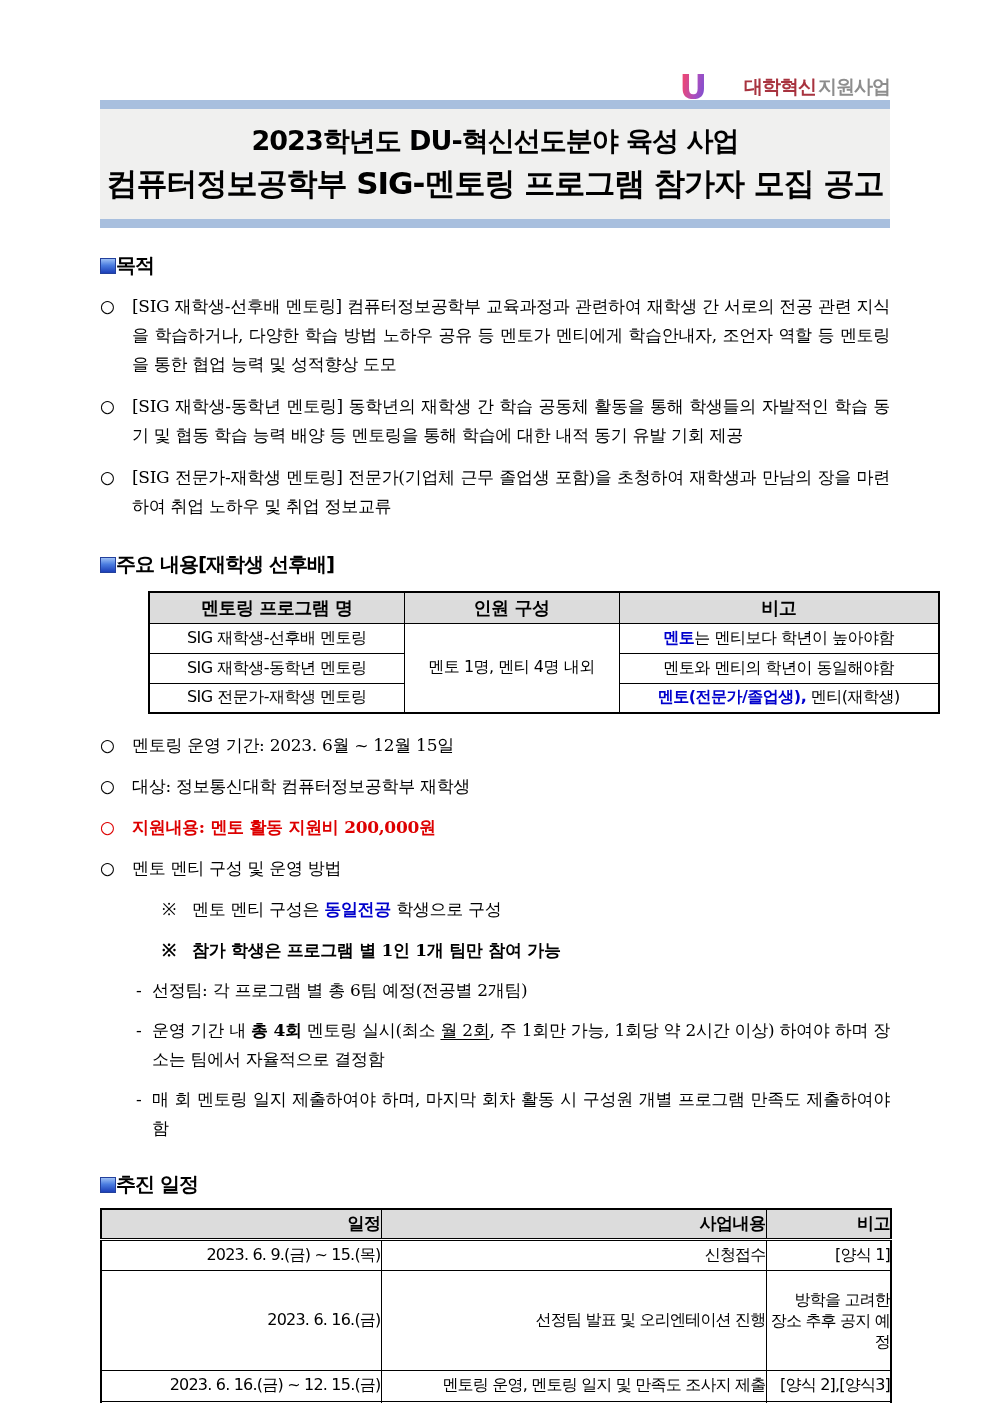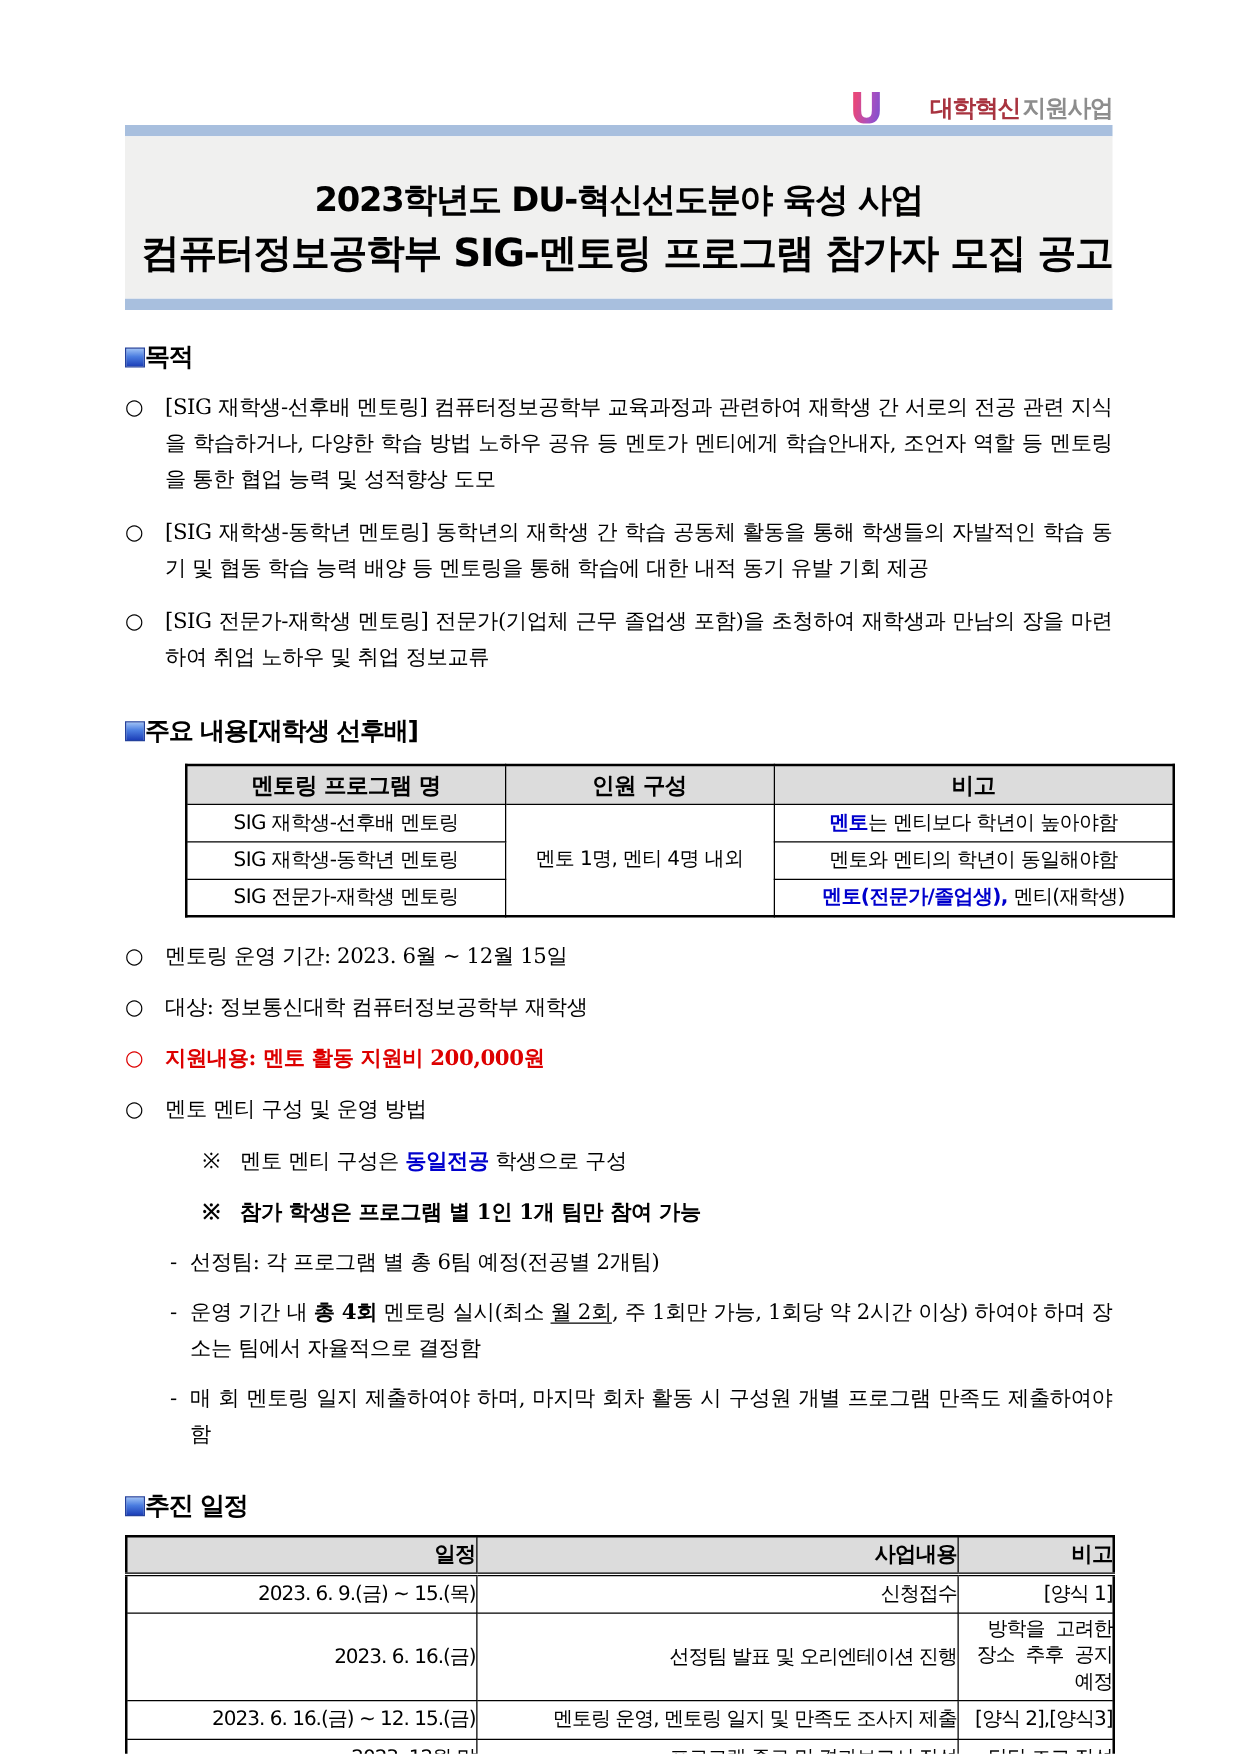--- a/index.html
+++ b/index.html
@@ -23,22 +23,22 @@
     font-family:"DejaVu Sans", sans-serif;
     transform:translateY(2px);
   }
   .logo-strong { font-size:19px; font-weight:bold; color:#a8333f; letter-spacing:-1px;padding-left:35px; }
   .logo-light  { font-size:19px; font-weight:bold; color:#8d8d8d; letter-spacing:-1px; }
 
   
   .title-box { margin-top:0; }
   .title-bar { height:9px; background:#a8bfde; }
   .title-inner { background:#f0f0ef; text-align:center; padding:12px 0 14px 0; }
-  .title-line1 { font-size:27px; font-weight:bold; letter-spacing:-1px; line-height:40px;margin-top:20px; }
-  .title-line2 { font-size:31px; font-weight:bold; letter-spacing:-1px; line-height:44px;text-align:right; }
+  .title-line1 { font-size:27px; font-weight:bold; letter-spacing:-1px; line-height:40px; }
+  .title-line2 { font-size:31px; font-weight:bold; letter-spacing:-1px; line-height:44px; }
 
   
   .section-heading { display:flex; align-items:center; font-size:20px; font-weight:bold; letter-spacing:-1px; }
   .sq {
     width:16px; height:16px; flex:0 0 16px;
     background:linear-gradient(180deg,#9dc0f5 0%,#4b7de0 45%,#1c3fb8 100%);
     border:1px solid #23409c;
   }
 
   
@@ -69,21 +69,21 @@
   .t1 th, .t1 td { border:1px solid #000; text-align:center; vertical-align:middle; }
   .t1 th { background:#dcdcdc; height:31px; font-size:18px; font-weight:bold; letter-spacing:-0.5px; }
   .t1 td { height:30px; font-size:16px; letter-spacing:-0.5px; }
   .t1 col.c1 { width:255px; } .t1 col.c2 { width:215px; } .t1 col.c3 { width:320px; }
 
   .t2 { margin-top:10px; border:2px solid #000; }
   .t2 th, .t2 td { border:1px solid #000; text-align:right; vertical-align:middle; }
   .t2 th { background:#dcdcdc; height:30px; font-size:17px; font-weight:bold; border-bottom:3px double #000; letter-spacing:-0.5px; }
   .t2 td { height:31px; font-size:16px; letter-spacing:-0.8px; }
   .t2 col.c1 { width:280px; } .t2 col.c2 { width:385px; } .t2 col.c3 { width:125px; }
-  .pre { white-space:pre-line; line-height:21px; padding:3px 0;font-family:Liberation Mono, monospace; }
+  .pre { white-space:pre-line; line-height:21px; padding:18px 0; }
 
   .mt-sec1 { margin-top:24px; }
   .mt-sec2 { margin-top:30px; }
   .mt-sec3 { margin-top:28px; }
 </style>
 </head>
 <body>
 
 <div class="page">
 

